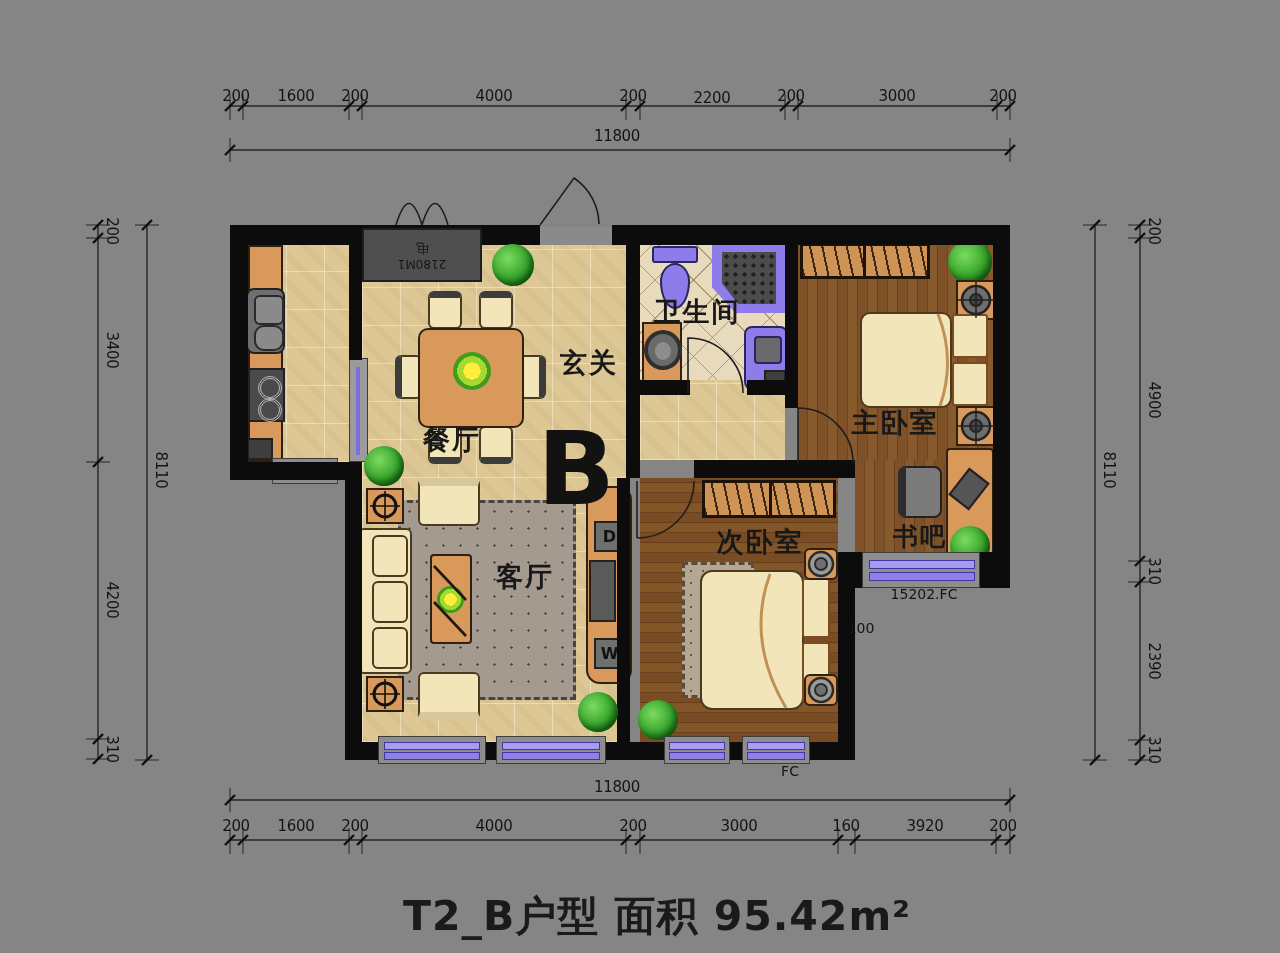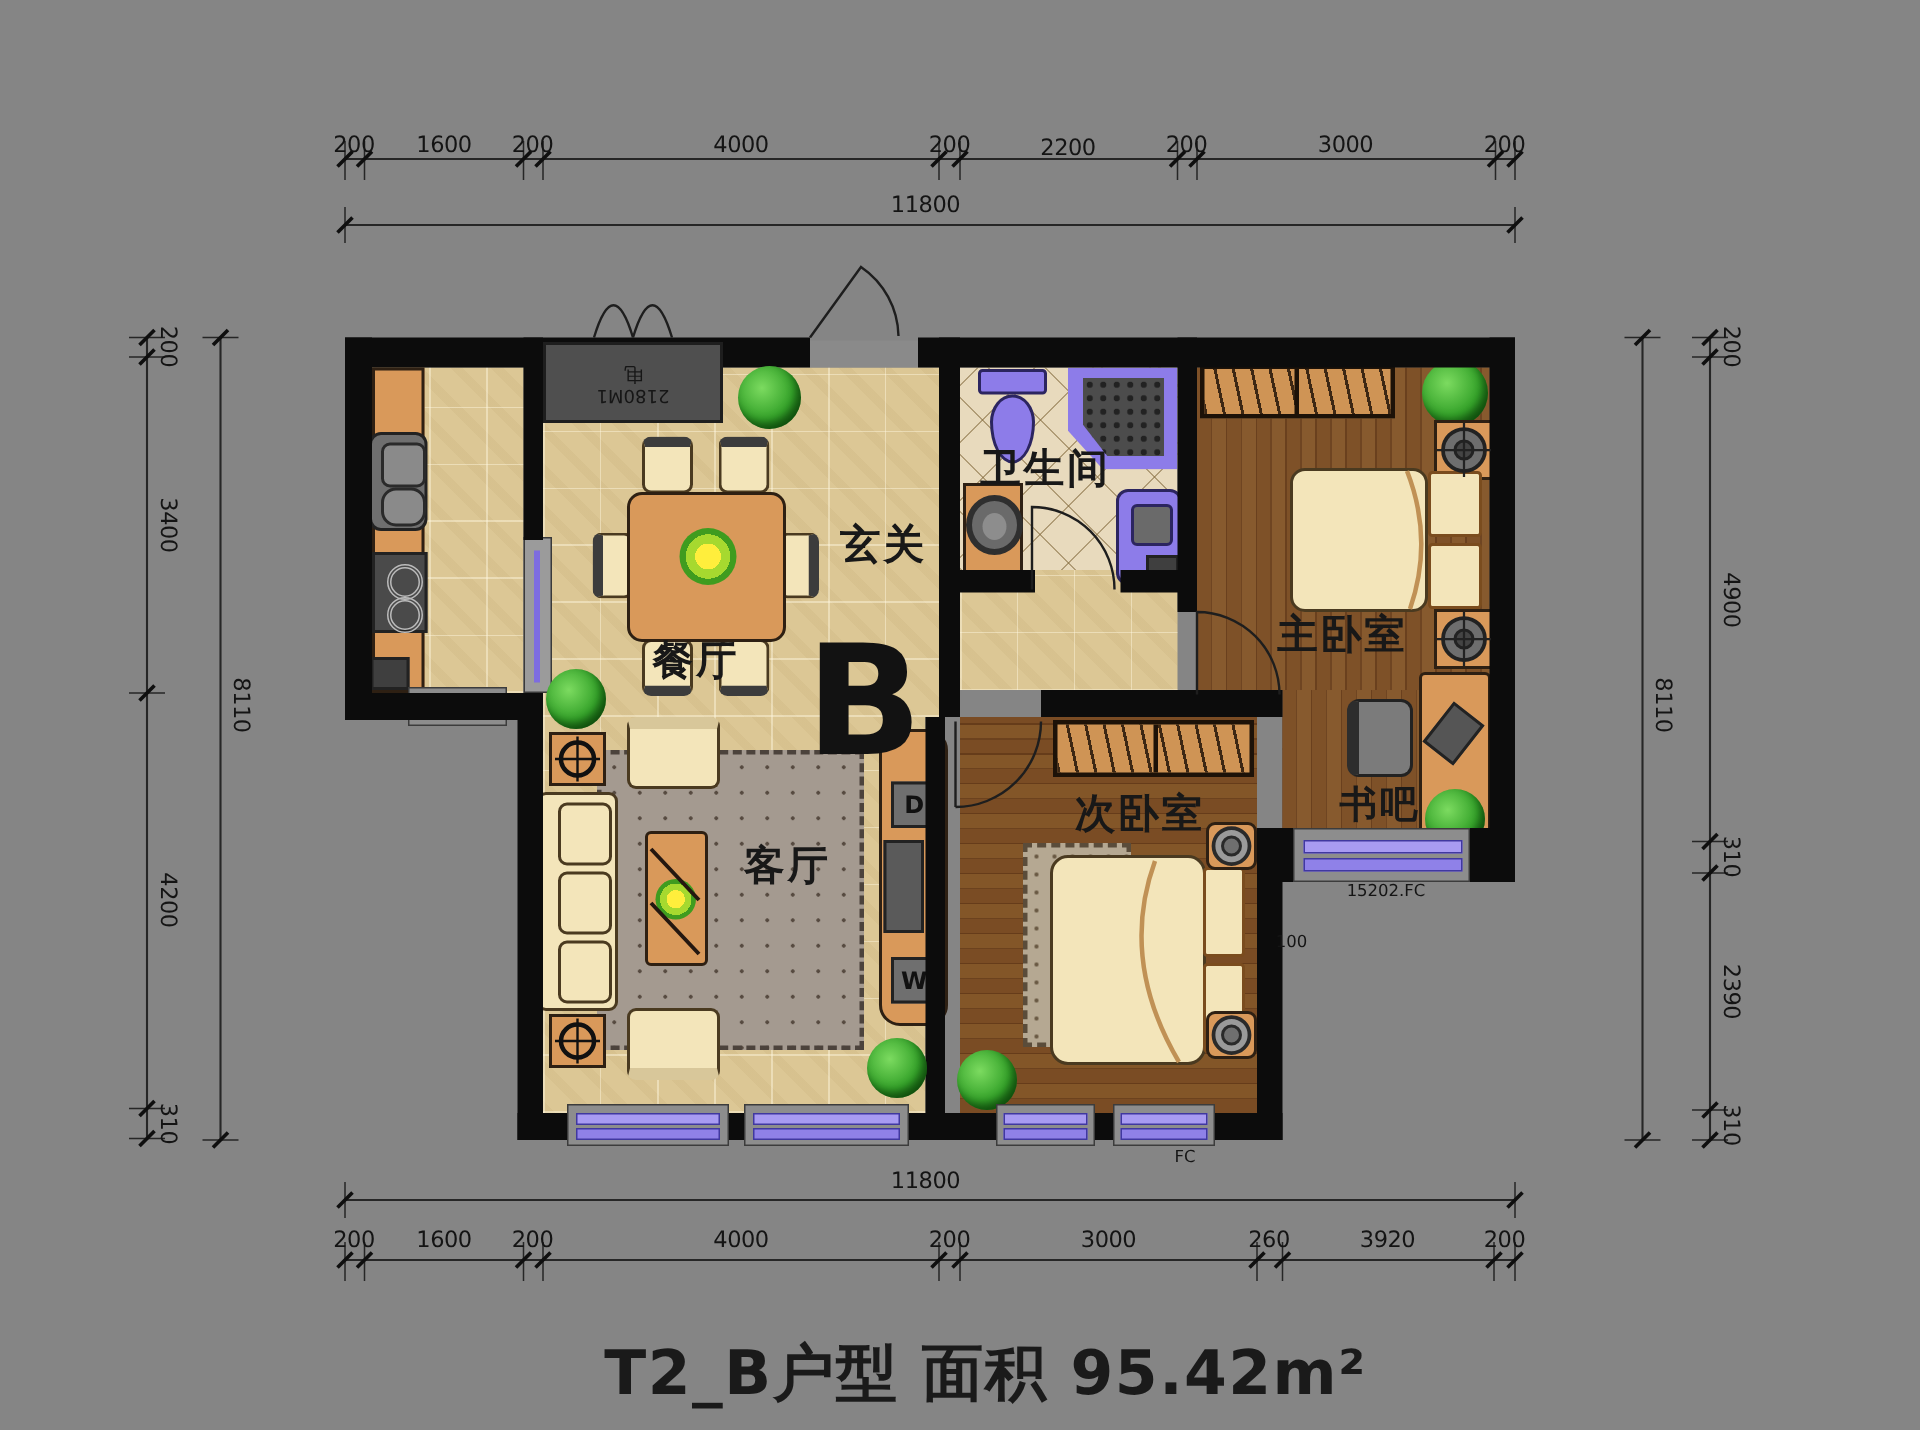--- a/index.html
+++ b/index.html
@@ -37,21 +37,21 @@
     background-image:radial-gradient(#6a5a44 1.3px,transparent 1.5px);background-size:12px 12px;}
   .hanger{background-color:#cf9455;
     background-image:repeating-linear-gradient(78deg,rgba(35,20,8,.85) 0 2px,transparent 2px 12px);
     border:3px solid #1d1208;box-sizing:border-box;}
   .hanger .mid{position:absolute;top:0;bottom:0;width:3px;background:#1d1208;}
   .dim{position:absolute;font-size:15px;color:#141414;letter-spacing:-.3px;white-space:nowrap;
     transform:translate(-50%,-50%);}
   .dim.v{transform:translate(-50%,-50%) rotate(90deg);}
   .room-label{position:absolute;color:#181818;font-size:27px;font-weight:600;letter-spacing:2px;
     transform:translate(-50%,-50%);white-space:nowrap;}
-  .note{position:absolute;color:#151515;font-size:11px;transform:translate(-50%,-50%);white-space:nowrap;}
+  .note{position:absolute;color:#151515;font-size:14px;transform:translate(-50%,-50%);white-space:nowrap;}
   #planletter{position:absolute;left:576px;top:468px;transform:translate(-50%,-50%);
     font-size:102px;font-weight:800;color:#121212;}
   #title{position:absolute;left:657px;top:916px;transform:translate(-50%,-50%);
     font-size:41px;font-weight:600;color:#1a1a1a;letter-spacing:1px;white-space:nowrap;}
   #elevator{position:absolute;left:362px;top:228px;width:120px;height:54px;background:#4f4f4f;
     border:2px solid #1e1e1e;box-sizing:border-box;transform:rotate(180deg);
     display:flex;flex-direction:column;align-items:center;justify-content:center;color:#161616;line-height:1.25;}
   #elevator .l1{font-size:13px;letter-spacing:1px;} #elevator .l2{font-size:12px;}
   svg{position:absolute;left:0;top:0;pointer-events:none;}
 </style>
@@ -269,21 +269,21 @@
         <circle cx="821" cy="690" r="6" fill="#6f6f6f" stroke-width="2"></circle>
     </g>
   </svg>
 
   <div class="abs plant" style="left:492px;top:244px;width:42px;height:42px;"></div>
   <div class="abs plant" style="left:364px;top:446px;width:40px;height:40px;"></div>
   <div class="abs plant" style="left:578px;top:692px;width:40px;height:40px;"></div>
 
   <div class="room-label" style="left:697px;top:312px;">卫生间</div>
   <div class="room-label" style="left:589px;top:363px;">玄关</div>
-  <div class="room-label" style="left:464px;top:440px;">餐厅</div>
+  <div class="room-label" style="left:452px;top:440px;">餐厅</div>
   <div class="room-label" style="left:525px;top:577px;">客厅</div>
   <div class="room-label" style="left:760px;top:542px;">次卧室</div>
   <div class="room-label" style="left:895px;top:423px;">主卧室</div>
   <div class="room-label" style="left:920px;top:536px;font-size:25px;">书吧</div>
   <div id="planletter">B</div>
 
   <div class="note" style="left:924px;top:594px;">15202.FC</div>
   <div class="note" style="left:861px;top:628px;">100</div>
   <div class="note" style="left:790px;top:771px;">FC</div>
 
@@ -298,21 +298,21 @@
   <span class="dim" style="left:1003px;top:96px;">200</span>
   <span class="dim" style="left:617px;top:136px;">11800</span>
 
   <span class="dim" style="left:617px;top:787px;">11800</span>
   <span class="dim" style="left:236px;top:826px;">200</span>
   <span class="dim" style="left:296px;top:826px;">1600</span>
   <span class="dim" style="left:355px;top:826px;">200</span>
   <span class="dim" style="left:494px;top:826px;">4000</span>
   <span class="dim" style="left:633px;top:826px;">200</span>
   <span class="dim" style="left:739px;top:826px;">3000</span>
-  <span class="dim" style="left:846px;top:826px;">260</span>
+  <span class="dim" style="left:846px;top:826px;">160</span>
   <span class="dim" style="left:925px;top:826px;">3920</span>
   <span class="dim" style="left:1003px;top:826px;">200</span>
 
   <span class="dim v" style="left:112px;top:231px;">200</span>
   <span class="dim v" style="left:112px;top:350px;">3400</span>
   <span class="dim v" style="left:112px;top:600px;">4200</span>
   <span class="dim v" style="left:112px;top:749px;">310</span>
   <span class="dim v" style="left:161px;top:470px;">8110</span>
 
   <span class="dim v" style="left:1154px;top:231px;">200</span>

